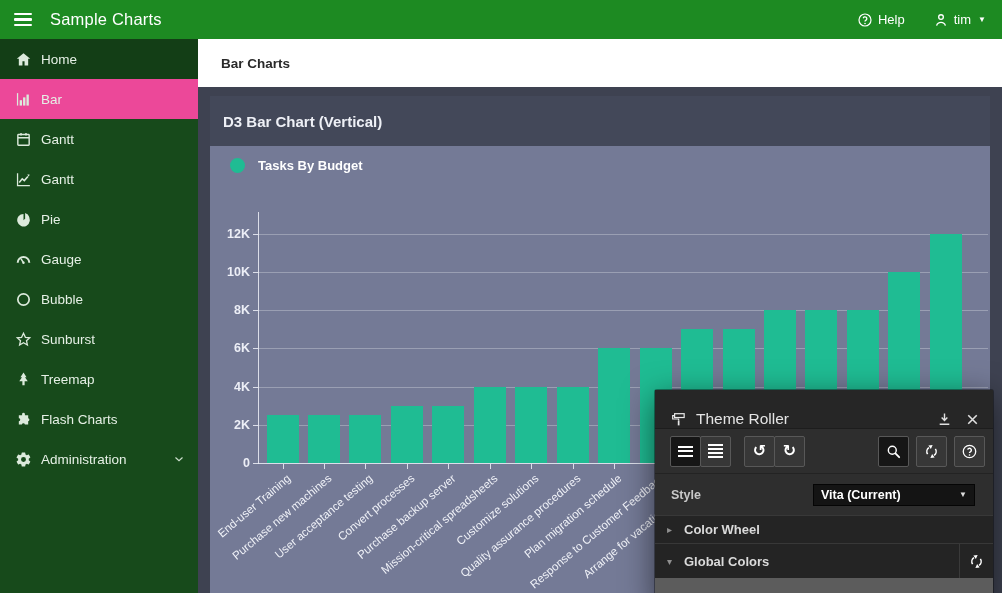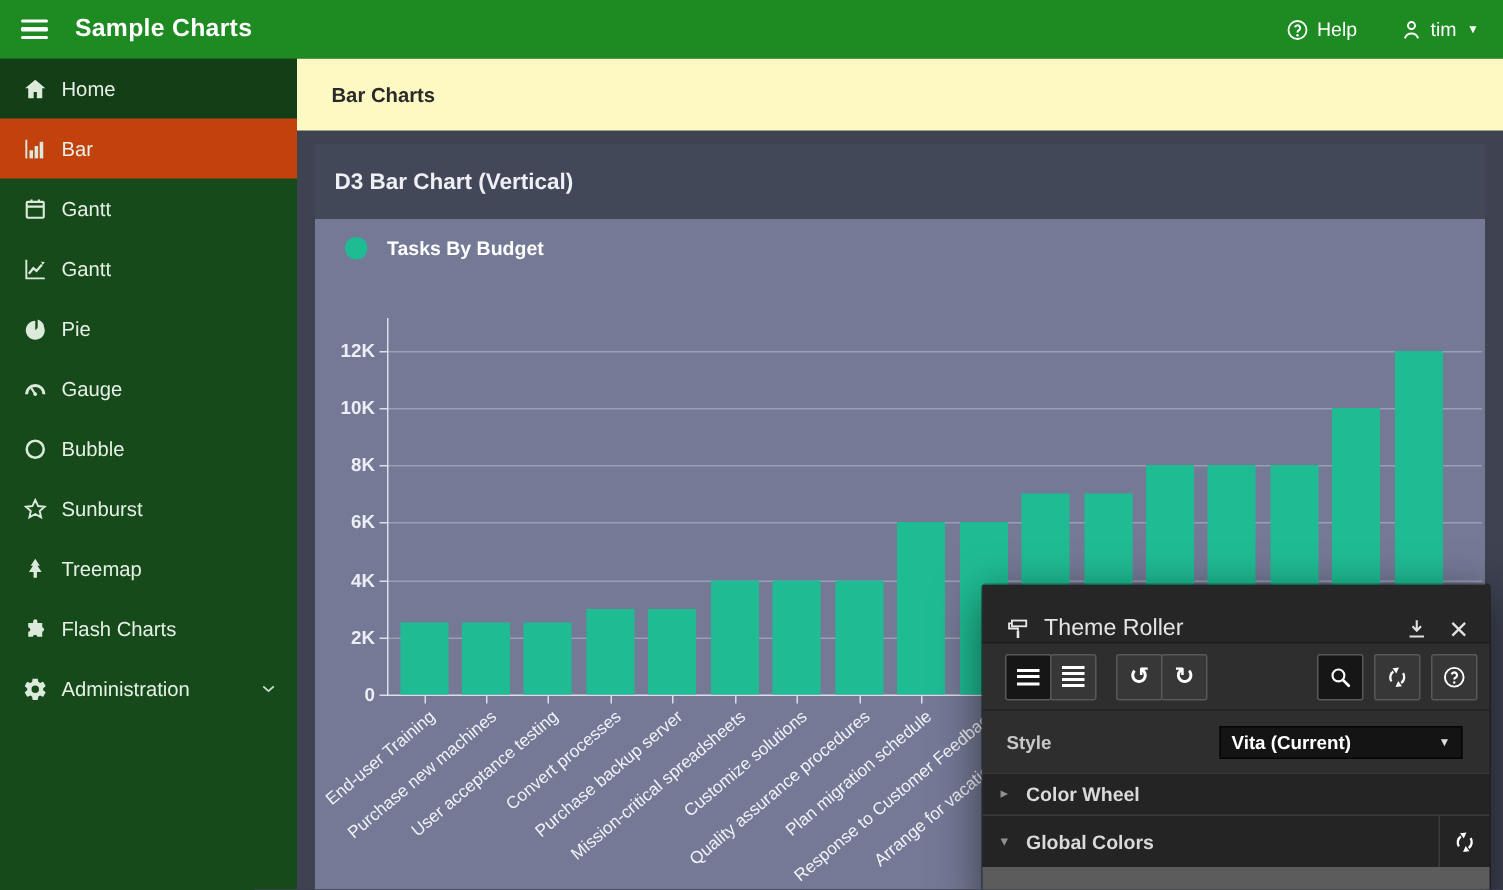--- a/index.html
+++ b/index.html
@@ -5,37 +5,37 @@
   html,body{margin:0;padding:0;background:#2b2e3a;}
   .app{position:relative;width:1002px;height:593px;overflow:hidden;
        font-family:"Liberation Sans",sans-serif;background:#3e4251;
        -webkit-font-smoothing:antialiased;}
   
   .topbar{position:absolute;left:0;top:0;width:100%;height:39px;background:#1d8a22;
           display:flex;align-items:center;color:#fff;z-index:6;}
   .hamburger{width:46px;height:39px;display:flex;flex-direction:column;justify-content:center;
              align-items:center;gap:3px;cursor:pointer;background:transparent;border:0;}
   .hamburger span{display:block;width:18px;height:2.4px;background:#fff;border-radius:1px;}
-  .app-title{font-size:16.5px;font-weight:700;letter-spacing:.2px;margin-left:4px;}
+  .app-title{font-size:16.5px;font-weight:400;letter-spacing:.2px;margin-left:4px;}
   .topbar-right{margin-left:auto;display:flex;align-items:center;padding-right:16px;gap:6px;}
   .tb-item{display:flex;align-items:center;gap:5px;font-size:13px;cursor:pointer;}
   .tb-item + .tb-item{margin-left:22px;}
   .tb-ico{width:16px;height:16px;display:inline-flex;}
   .caret{font-size:8px;line-height:1;margin-left:2px;}
   
   .sidebar{position:absolute;left:0;top:39px;width:198px;bottom:0;background:#174a1b;z-index:5;}
   .side-item{height:40px;display:flex;align-items:center;color:#e6f0e6;font-size:13.5px;
              cursor:pointer;padding:0 12px 0 9px;}
   .side-item .ico{width:17px;height:17px;margin:0 9px 0 6px;flex:none;color:#dceadc;}
-  .side-item.selected{background:#c2410c;}
+  .side-item.selected{background:#ec4899;}
   .side-item.first{background:#133e16;}
   .side-item .chev{margin-left:auto;width:14px;height:14px;color:#cfe0cf;}
   .ico svg,.tb-ico svg,.chev svg{width:100%;height:100%;display:block;}
   
-  .breadcrumb{position:absolute;left:198px;top:39px;right:0;height:48px;background:#fef9c3;
+  .breadcrumb{position:absolute;left:198px;top:39px;right:0;height:48px;background:#ffffff;
               display:flex;align-items:center;padding-left:23px;font-size:13.5px;font-weight:700;
               color:#2a2a2a;z-index:4;box-sizing:border-box;}
   
   .panel{position:absolute;left:210px;top:96px;width:780px;height:520px;}
   .panel-header{height:50px;background:#434859;color:#eef0f6;display:flex;align-items:center;
                 padding-left:13px;font-size:15px;font-weight:600;box-sizing:border-box;}
   .chart-region{position:absolute;left:0;top:50px;width:780px;height:470px;background:#747a96;
                 overflow:hidden;}
   .legend{position:absolute;left:20px;top:12px;display:flex;align-items:center;gap:13px;
           color:#fff;font-size:13px;font-weight:600;cursor:pointer;}

